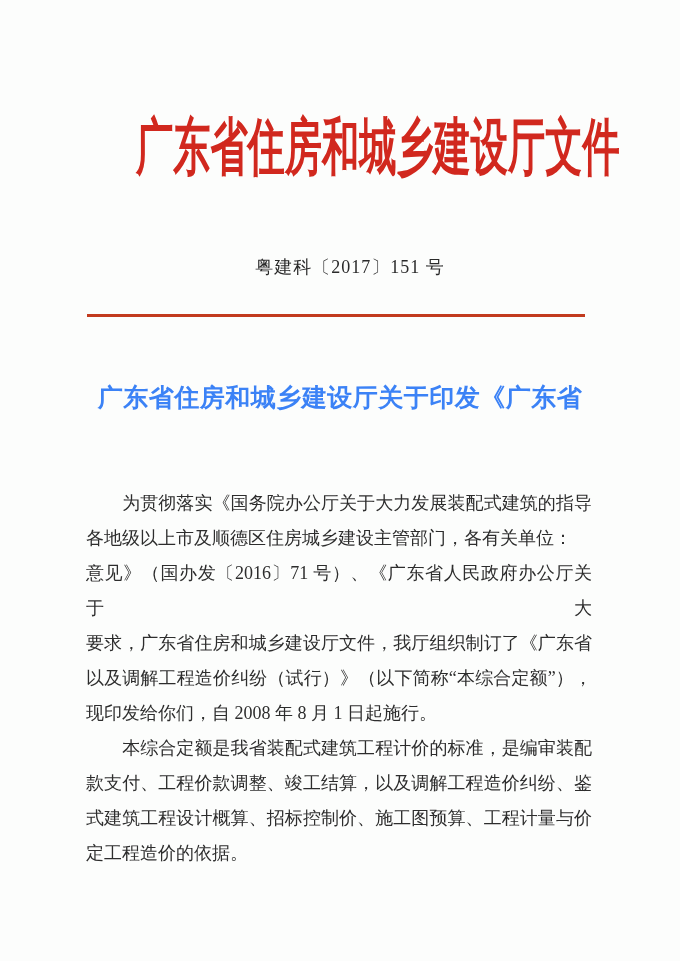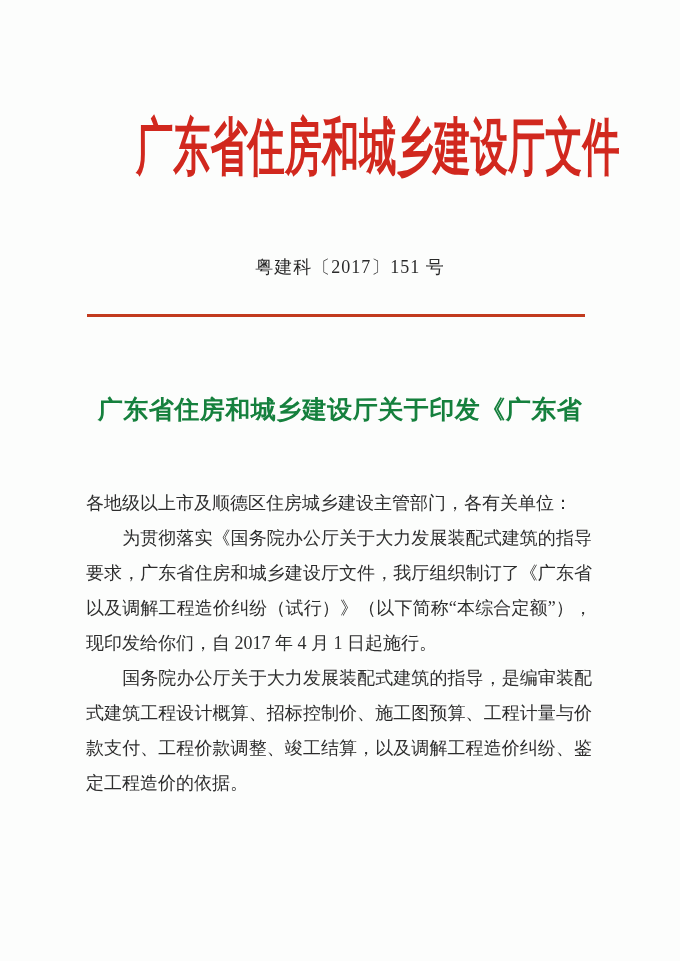--- a/index.html
+++ b/index.html
@@ -53,28 +53,28 @@
     width: 498px;
     height: 3px;
     background: #c23a1e;
   }
   
   .doc-title {
     position: absolute;
     top: 376px;
     left: 50px;
     right: 50px;
-    margin: 16px;
+    margin: 4px;
     text-align: center;
     font-family: "Liberation Sans", "DejaVu Sans", sans-serif;
     font-weight: bold;
     font-size: 25px;
     line-height: 34px;
     letter-spacing: 0.5px;
-    color: #15803d;
+    color: #3b82f6;
   }
   .doc-title .t-line {
     display: block;
   }
   
   .body-text {
     position: absolute;
     top: 486px;
     left: 86px;
     width: 506px;
@@ -100,24 +100,25 @@
 
   <div class="doc-number">粤建科〔2017〕151 号</div>
 
   <div class="red-line"></div>
 
   <h1 class="doc-title">
     <span class="t-line">广东省住房和城乡建设厅关于印发《广东省</span>
   </h1>
 
   <div class="body-text">
+    <div class="line">　　为贯彻落实《国务院办公厅关于大力发展装配式建筑的指导</div>
     <div class="line end">各地级以上市及顺德区住房城乡建设主管部门，各有关单位：</div>
-    <div class="line">　　为贯彻落实《国务院办公厅关于大力发展装配式建筑的指导</div>
+    <div class="line">意见》（国办发〔2016〕71 号）、《广东省人民政府办公厅关于大</div>
     <div class="line">要求，广东省住房和城乡建设厅文件，我厅组织制订了《广东省</div>
     <div class="line">以及调解工程造价纠纷（试行）》（以下简称“本综合定额”），</div>
-    <div class="line end">现印发给你们，自 2017 年 4 月 1 日起施行。</div>
-    <div class="line">　　国务院办公厅关于大力发展装配式建筑的指导，是编审装配</div>
+    <div class="line end">现印发给你们，自 2008 年 8 月 1 日起施行。</div>
+    <div class="line">　　本综合定额是我省装配式建筑工程计价的标准，是编审装配</div>
+    <div class="line">款支付、工程价款调整、竣工结算，以及调解工程造价纠纷、鉴</div>
     <div class="line">式建筑工程设计概算、招标控制价、施工图预算、工程计量与价</div>
-    <div class="line">款支付、工程价款调整、竣工结算，以及调解工程造价纠纷、鉴</div>
     <div class="line end">定工程造价的依据。</div>
   </div>
 
 </div>
 
 </body></html>

